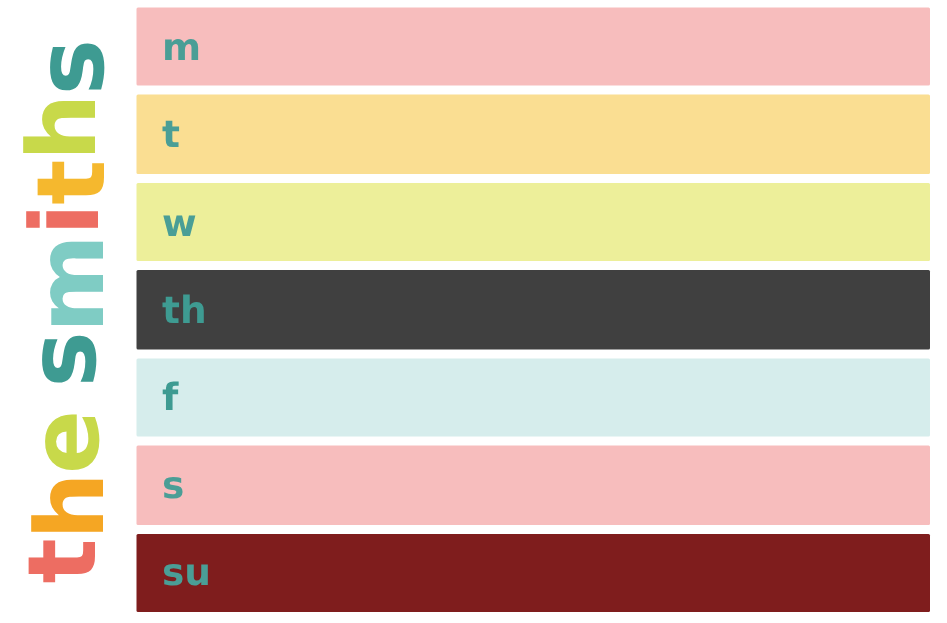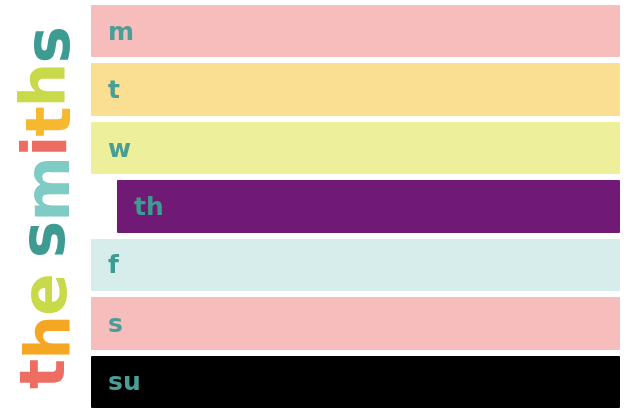--- a/index.html
+++ b/index.html
@@ -109,31 +109,31 @@
         <div style="flex: 1 1 auto; height: 100%;"></div>
       </div>
       <div class="day-row" style="background: rgb(250, 222, 146);">
         <span class="day-label" style="color: rgb(74, 158, 150);">t</span>
         <div style="flex: 1 1 auto; height: 100%;"></div>
       </div>
       <div class="day-row" style="background: rgb(237, 239, 154);">
         <span class="day-label" style="color: rgb(74, 158, 150);">w</span>
         <div style="flex: 1 1 auto; height: 100%;"></div>
       </div>
-      <div class="day-row" style="background: #701a75; margin-left: 26px;">
+      <div class="day-row" style="background: #404040;">
         <span class="day-label" style="color: rgb(62, 155, 146);">th</span>
         <div style="flex: 1 1 auto; height: 100%;"></div>
       </div>
       <div class="day-row" style="background: rgb(214, 237, 236);">
         <span class="day-label" style="color: rgb(62, 155, 146);">f</span>
         <div style="flex: 1 1 auto; height: 100%;"></div>
       </div>
       <div class="day-row" style="background: rgb(247, 189, 189);">
         <span class="day-label" style="color: rgb(74, 158, 150);">s</span>
         <div style="flex: 1 1 auto; height: 100%;"></div>
       </div>
-      <div class="day-row" style="background: #000000; justify-content: flex-end;">
+      <div class="day-row" style="background: #7f1d1d; justify-content: flex-end;">
         <span class="day-label" style="color: rgb(74, 158, 150);">su</span>
         <div style="flex: 1 1 auto; height: 100%;"></div>
       </div>
     </div>
 
 </div>
 
 </body></html>

